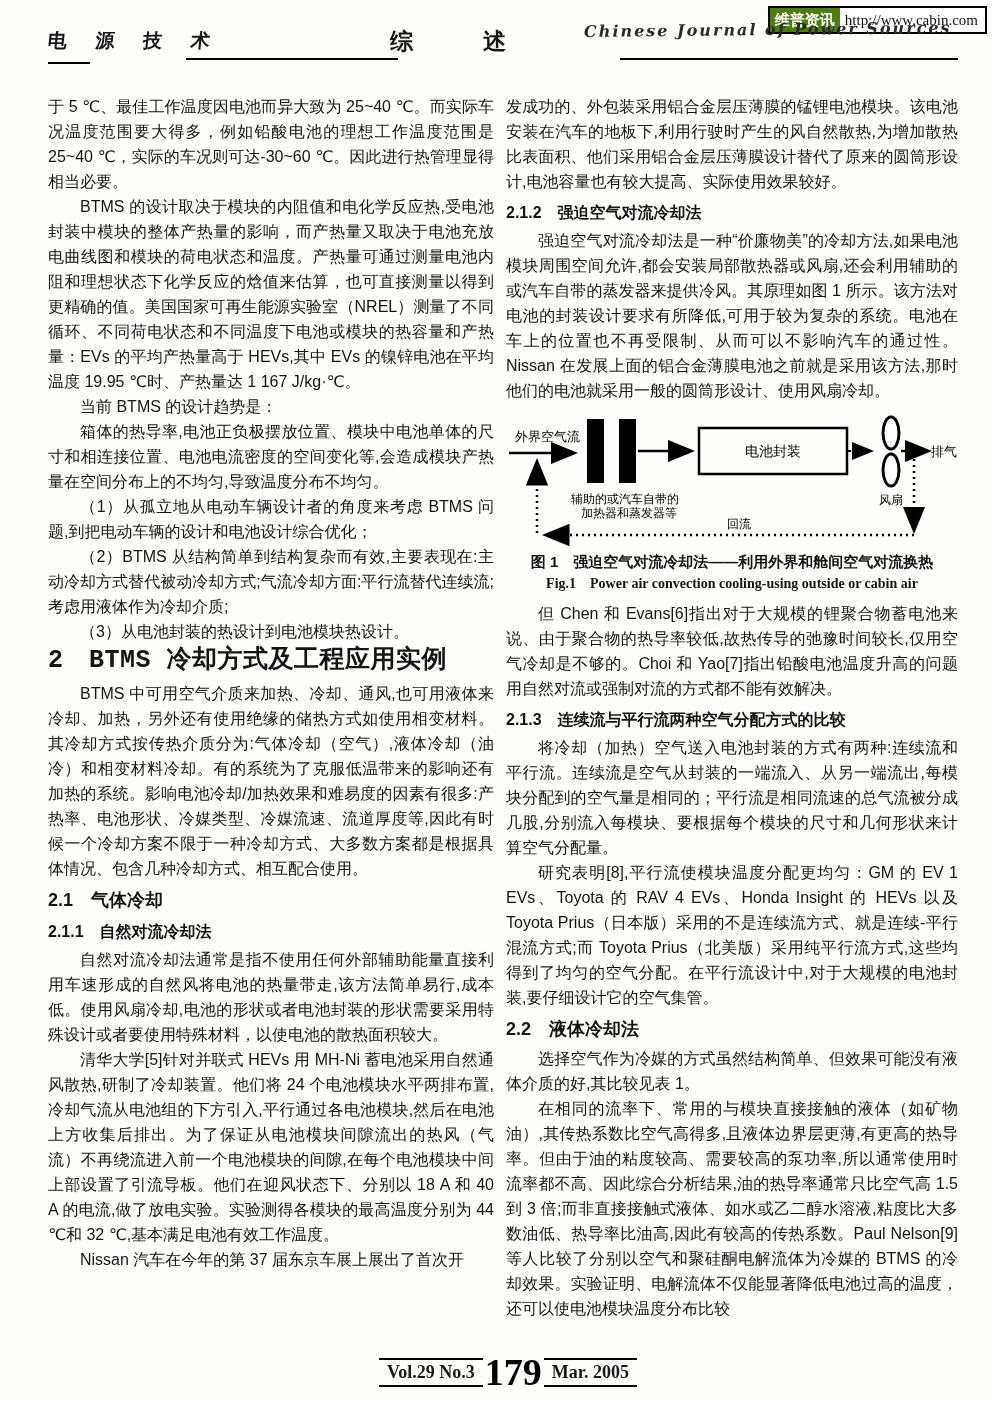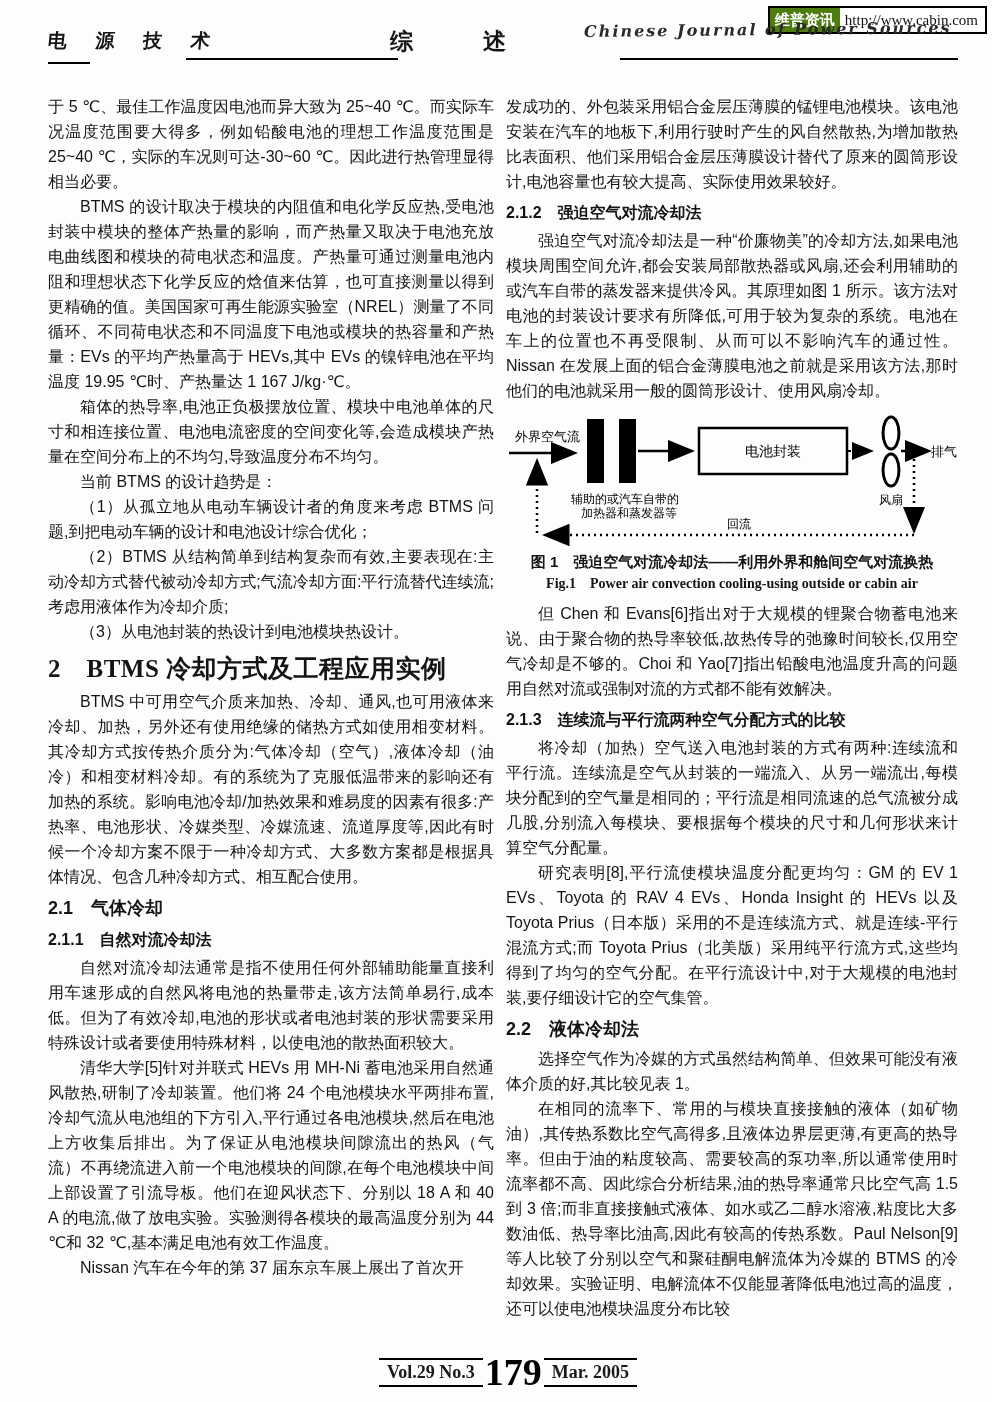--- a/index.html
+++ b/index.html
@@ -35,22 +35,22 @@
   
   .col{
     position:absolute;top:94px;font-size:16px;line-height:25px;text-align:justify;
     color:#141414;
   }
   .col.left{left:48px;width:446px;}
   .col.right{left:506px;width:452px;}
   .col p{margin:0;text-indent:2em;}
   .col p.noindent{text-indent:0;}
   .h-main{
-    font-size:25px;font-weight:bold;margin:12px 0 8px;letter-spacing:0.5px;
-    font-family:Liberation Serif, serif;
+    font-size:25px;font-weight:bold;margin:4px 0 8px;letter-spacing:0.5px;
+    font-family:Liberation Mono, monospace;
   }
   .h-sub{font-size:18px;font-weight:bold;margin:7px 0 4px;}
   .h-subsub{font-size:16px;font-weight:bold;margin:6px 0 3px;}
   
   .figure{margin:8px 0 6px;}
   .fig-diagram{display:block;margin:0 auto;}
   .fig-cap-zh{text-align:center;font-weight:bold;font-size:15px;line-height:22px;text-indent:0 !important;}
   .fig-cap-en{text-align:center;font-weight:bold;font-size:14px;line-height:22px;
     font-family:"Liberation Serif","DejaVu Serif",serif;text-indent:0 !important;}
   
@@ -83,30 +83,30 @@
     <div class="zh-underline"></div>
     <div class="rule-left"></div>
     <div class="column-label">综　　述</div>
     <div class="journal-en">Chinese Journal of Power Sources</div>
     <div class="rule-right"></div>
   </div>
 
   <div class="col left">
     <p class="noindent">于 5 ℃、最佳工作温度因电池而异大致为 25~40 ℃。而实际车况温度范围要大得多，例如铅酸电池的理想工作温度范围是 25~40 ℃，实际的车况则可达-30~60 ℃。因此进行热管理显得相当必要。</p>
     <p>BTMS 的设计取决于模块的内阻值和电化学反应热,受电池封装中模块的整体产热量的影响，而产热量又取决于电池充放电曲线图和模块的荷电状态和温度。产热量可通过测量电池内阻和理想状态下化学反应的焓值来估算，也可直接测量以得到更精确的值。美国国家可再生能源实验室（NREL）测量了不同循环、不同荷电状态和不同温度下电池或模块的热容量和产热量：EVs 的平均产热量高于 HEVs,其中 EVs 的镍锌电池在平均温度 19.95 ℃时、产热量达 1 167 J/kg·℃。</p>
+    <p>当前 BTMS 的设计趋势是：</p>
     <p>箱体的热导率,电池正负极摆放位置、模块中电池单体的尺寸和相连接位置、电池电流密度的空间变化等,会造成模块产热量在空间分布上的不均匀,导致温度分布不均匀。</p>
-    <p>当前 BTMS 的设计趋势是：</p>
     <p>（1）从孤立地从电动车辆设计者的角度来考虑 BTMS 问题,到把电动车辆的设计和电池设计综合优化；</p>
     <p>（2）BTMS 从结构简单到结构复杂而有效,主要表现在:主动冷却方式替代被动冷却方式;气流冷却方面:平行流替代连续流;考虑用液体作为冷却介质;</p>
     <p>（3）从电池封装的热设计到电池模块热设计。</p>
     <div class="h-main">2　BTMS 冷却方式及工程应用实例</div>
     <p>BTMS 中可用空气介质来加热、冷却、通风,也可用液体来冷却、加热，另外还有使用绝缘的储热方式如使用相变材料。其冷却方式按传热介质分为:气体冷却（空气）,液体冷却（油冷）和相变材料冷却。有的系统为了克服低温带来的影响还有加热的系统。影响电池冷却/加热效果和难易度的因素有很多:产热率、电池形状、冷媒类型、冷媒流速、流道厚度等,因此有时候一个冷却方案不限于一种冷却方式、大多数方案都是根据具体情况、包含几种冷却方式、相互配合使用。</p>
     <div class="h-sub">2.1　气体冷却</div>
     <div class="h-subsub">2.1.1　自然对流冷却法</div>
-    <p>自然对流冷却法通常是指不使用任何外部辅助能量直接利用车速形成的自然风将电池的热量带走,该方法简单易行,成本低。但为了有效冷却,电池的形状或者电池封装的形状需要采用特殊设计或者要使用特殊材料，以使电池的散热面积较大。</p>
+    <p>自然对流冷却法通常是指不使用任何外部辅助能量直接利用车速形成的自然风将电池的热量带走,该方法简单易行,成本低。使用风扇冷却,电池的形状或者电池封装的形状需要采用特殊设计或者要使用特殊材料，以使电池的散热面积较大。</p>
     <p>清华大学[5]针对并联式 HEVs 用 MH-Ni 蓄电池采用自然通风散热,研制了冷却装置。他们将 24 个电池模块水平两排布置,冷却气流从电池组的下方引入,平行通过各电池模块,然后在电池上方收集后排出。为了保证从电池模块间隙流出的热风（气流）不再绕流进入前一个电池模块的间隙,在每个电池模块中间上部设置了引流导板。他们在迎风状态下、分别以 18 A 和 40 A 的电流,做了放电实验。实验测得各模块的最高温度分别为 44 ℃和 32 ℃,基本满足电池有效工作温度。</p>
     <p>Nissan 汽车在今年的第 37 届东京车展上展出了首次开</p>
   </div>
 
   <div class="col right">
     <p class="noindent">发成功的、外包装采用铝合金层压薄膜的锰锂电池模块。该电池安装在汽车的地板下,利用行驶时产生的风自然散热,为增加散热比表面积、他们采用铝合金层压薄膜设计替代了原来的圆筒形设计,电池容量也有较大提高、实际使用效果较好。</p>
     <div class="h-subsub">2.1.2　强迫空气对流冷却法</div>
     <p>强迫空气对流冷却法是一种“价廉物美”的冷却方法,如果电池模块周围空间允许,都会安装局部散热器或风扇,还会利用辅助的或汽车自带的蒸发器来提供冷风。其原理如图 1 所示。该方法对电池的封装设计要求有所降低,可用于较为复杂的系统。电池在车上的位置也不再受限制、从而可以不影响汽车的通过性。Nissan 在发展上面的铝合金薄膜电池之前就是采用该方法,那时他们的电池就采用一般的圆筒形设计、使用风扇冷却。</p>
 
     <div class="figure">

